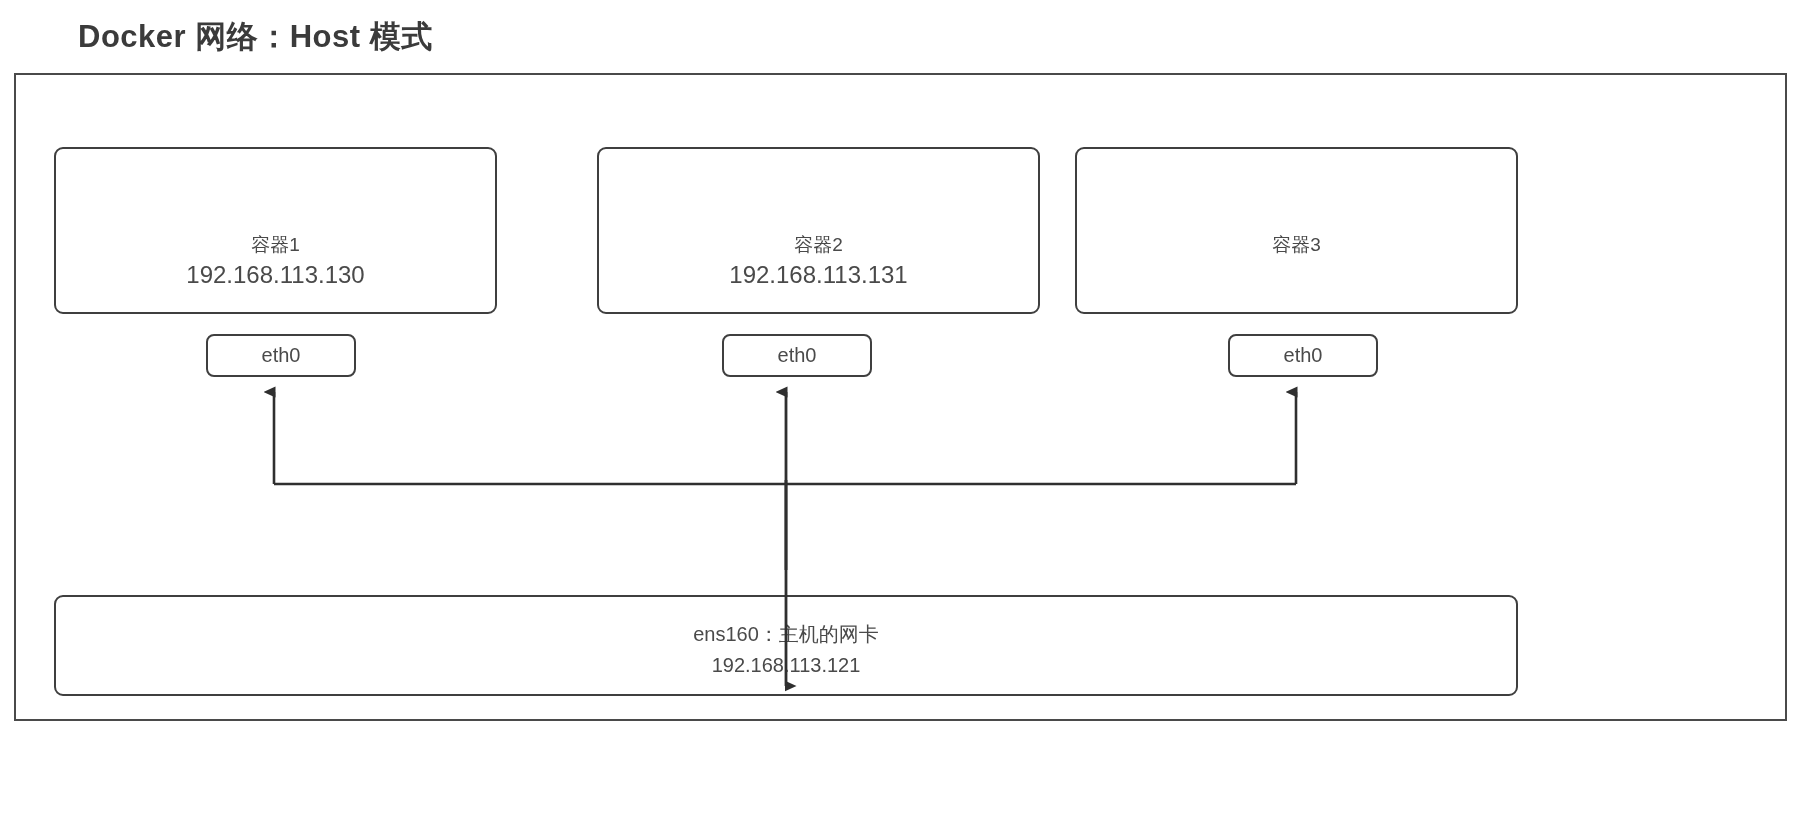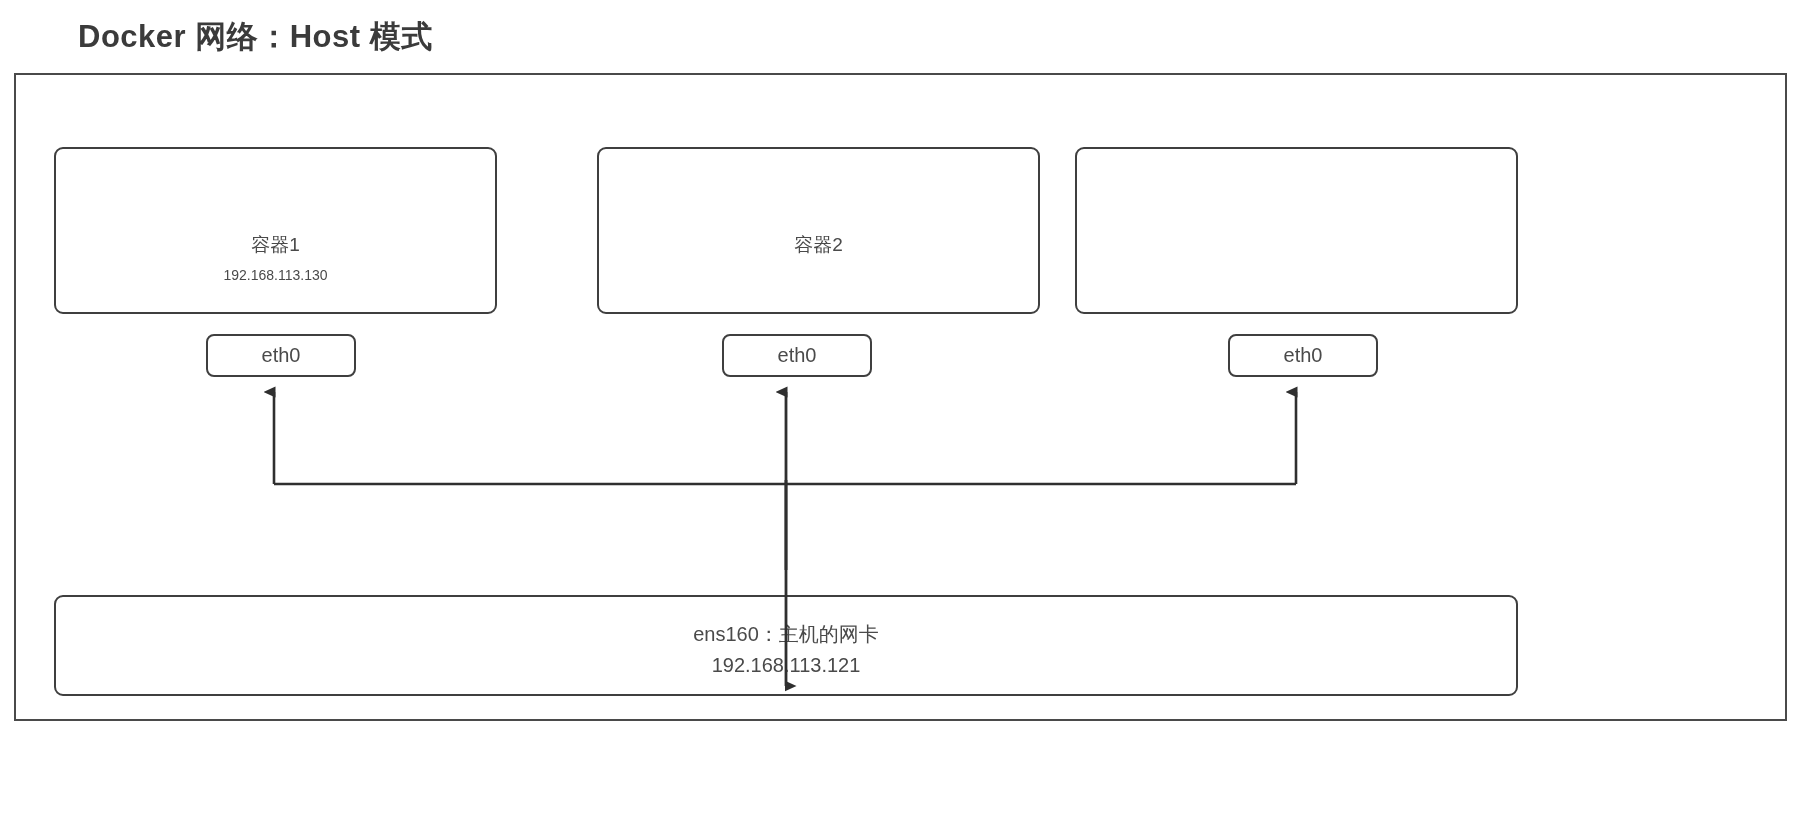--- a/index.html
+++ b/index.html
@@ -76,21 +76,21 @@
     position: absolute;
     left: 0;
     right: 0;
     top: 81px;
     text-align: center;
     font-size: 19px;
     line-height: 30px;
     color: #4a4a4a;
   }
   .container-label .cname { display: block; }
-  .container-label .cip { display: block; font-size: 14px; }
+  .container-label .cip { display: block; font-size: 24px; }
 
   
   .eth-box {
     position: absolute;
     width: 150px;
     height: 43px;
     border: 2.5px solid #3f3f3f;
     border-radius: 8px;
     box-sizing: border-box;
     background: #ffffff;
@@ -157,25 +157,27 @@
   <div class="container-box" id="container-1">
     <div class="container-label">
       <span class="cname">容器1</span>
       <span class="cip">192.168.113.130</span>
     </div>
   </div>
 
   <div class="container-box" id="container-2">
     <div class="container-label">
       <span class="cname">容器2</span>
+      <span class="cip">192.168.113.131</span>
     </div>
   </div>
 
   <div class="container-box" id="container-3">
     <div class="container-label">
+      <span class="cname">容器3</span>
     </div>
   </div>
 
   <div class="eth-box" id="eth-1">eth0</div>
   <div class="eth-box" id="eth-2">eth0</div>
   <div class="eth-box" id="eth-3">eth0</div>
 
   <div class="hostnic-box">
     <div class="hostnic-label">
       <span class="n1">ens160：主机的网卡</span>

